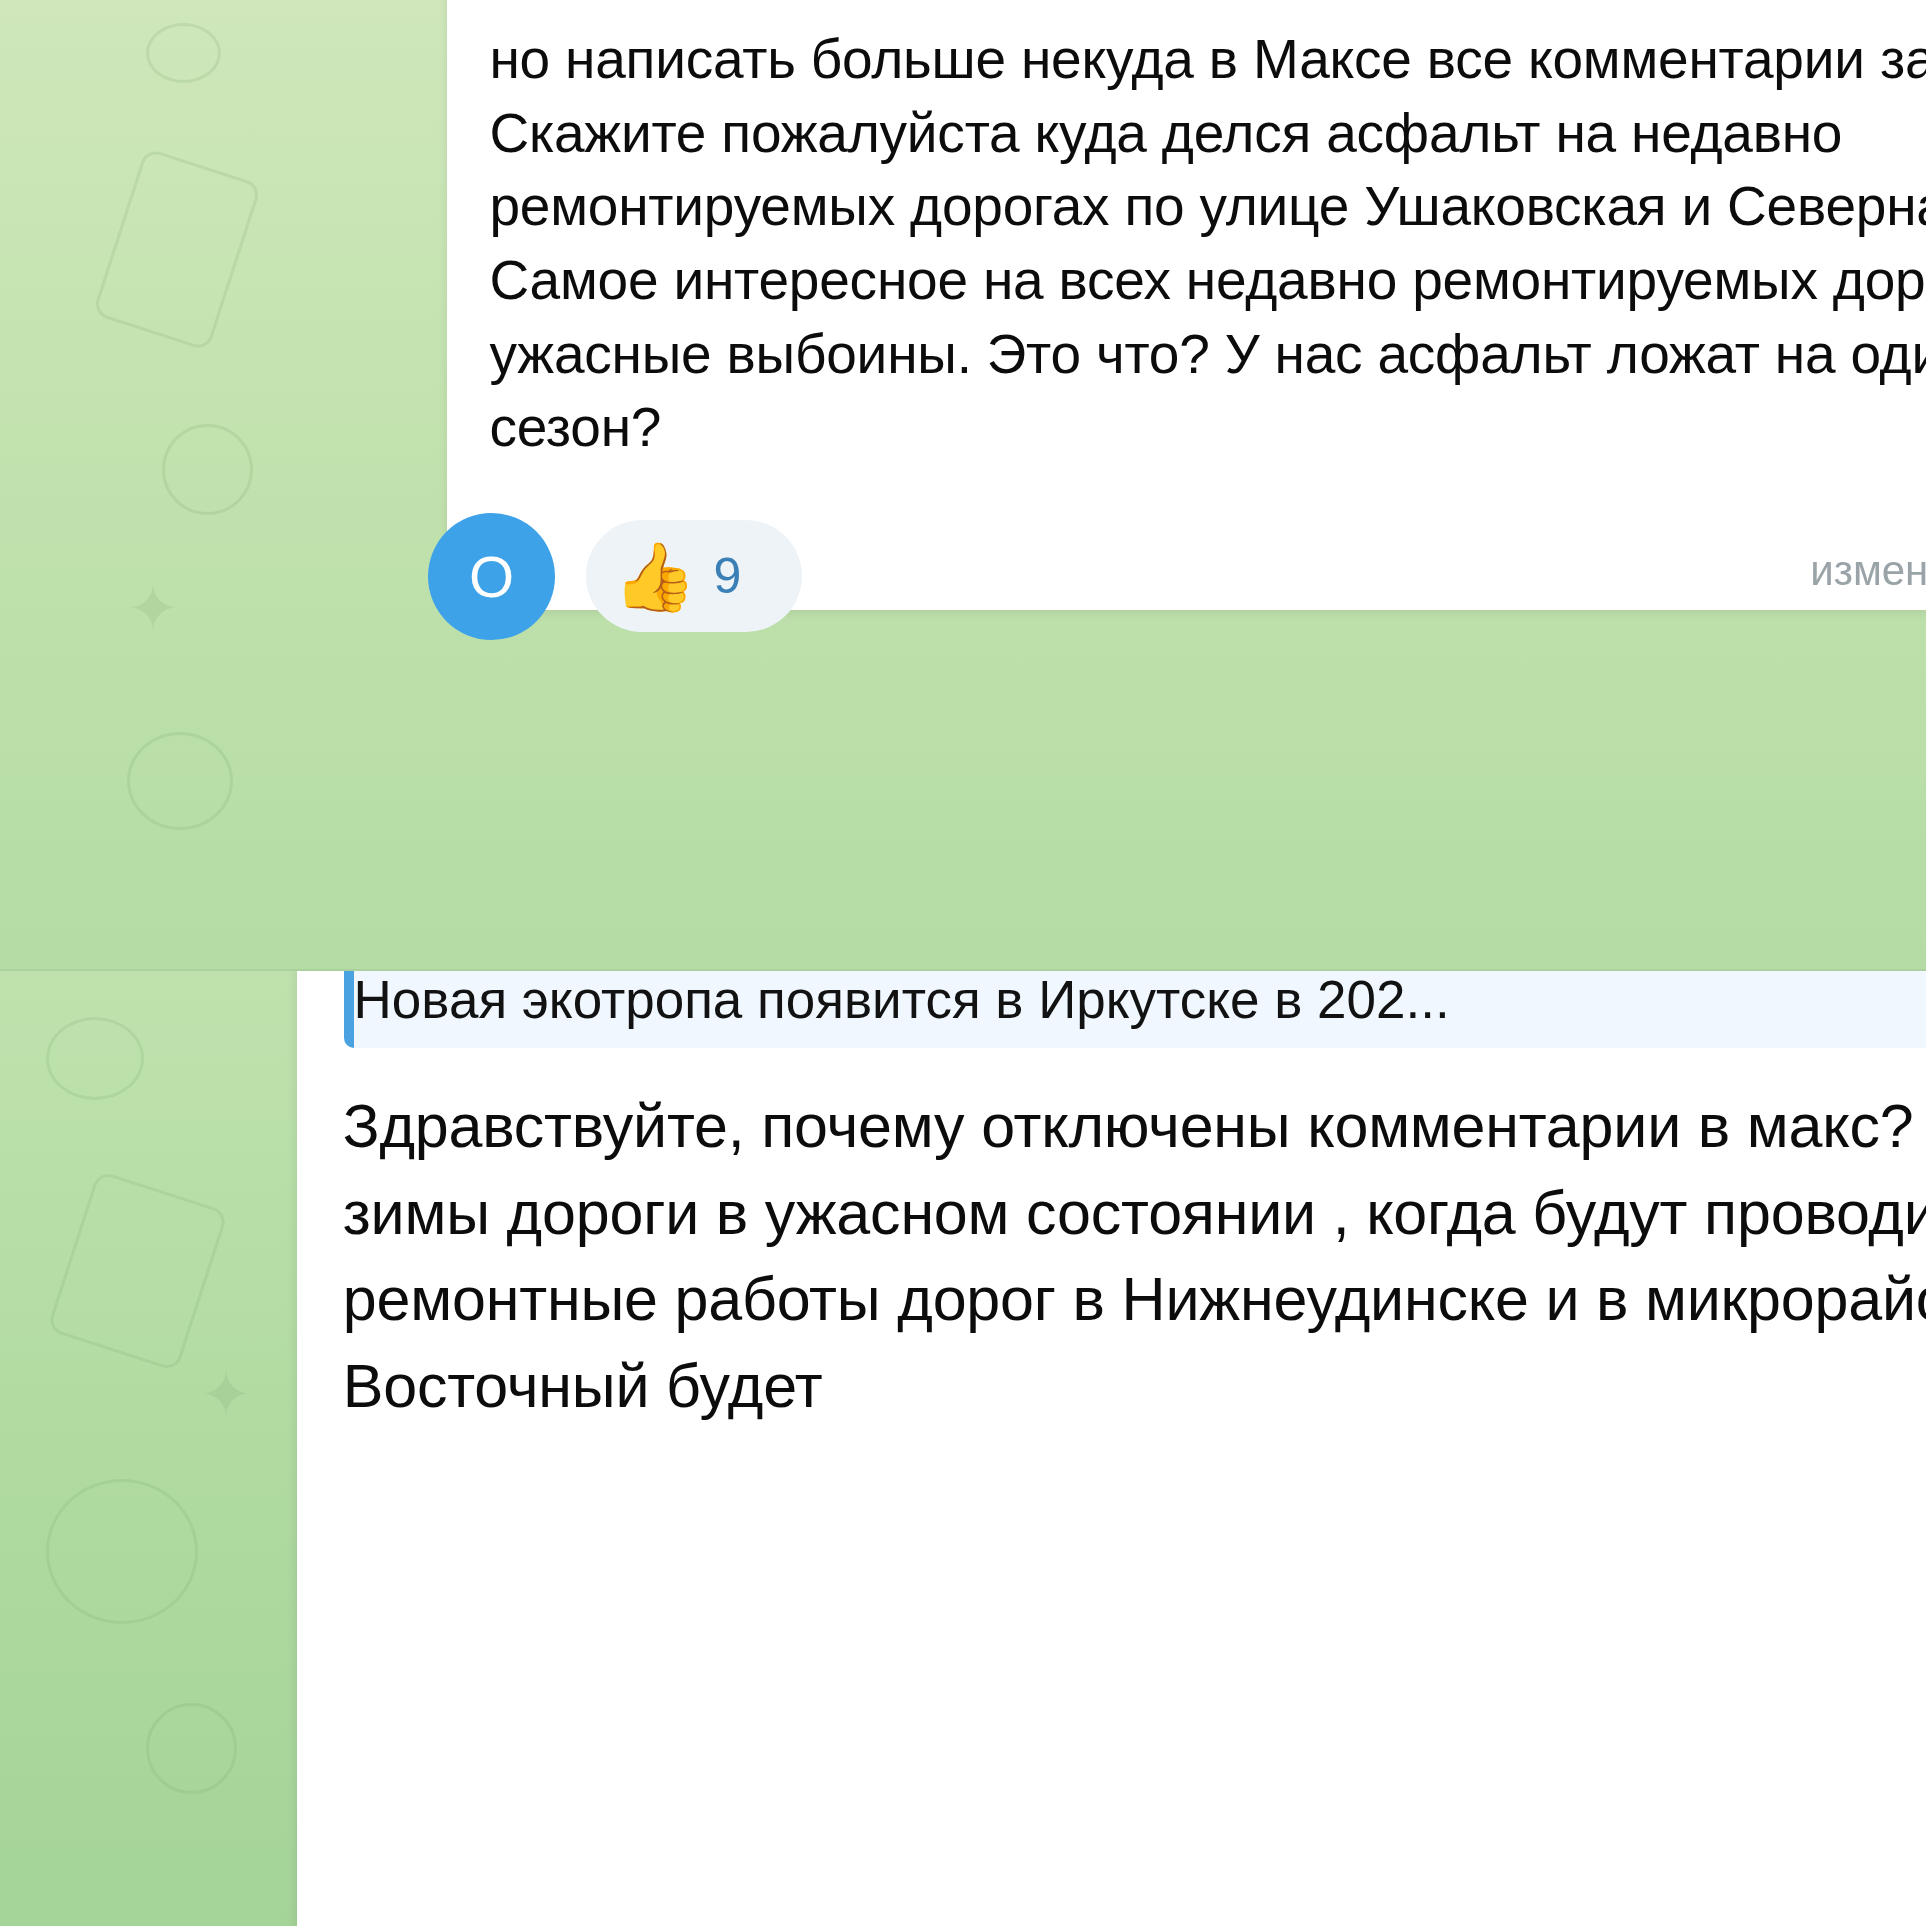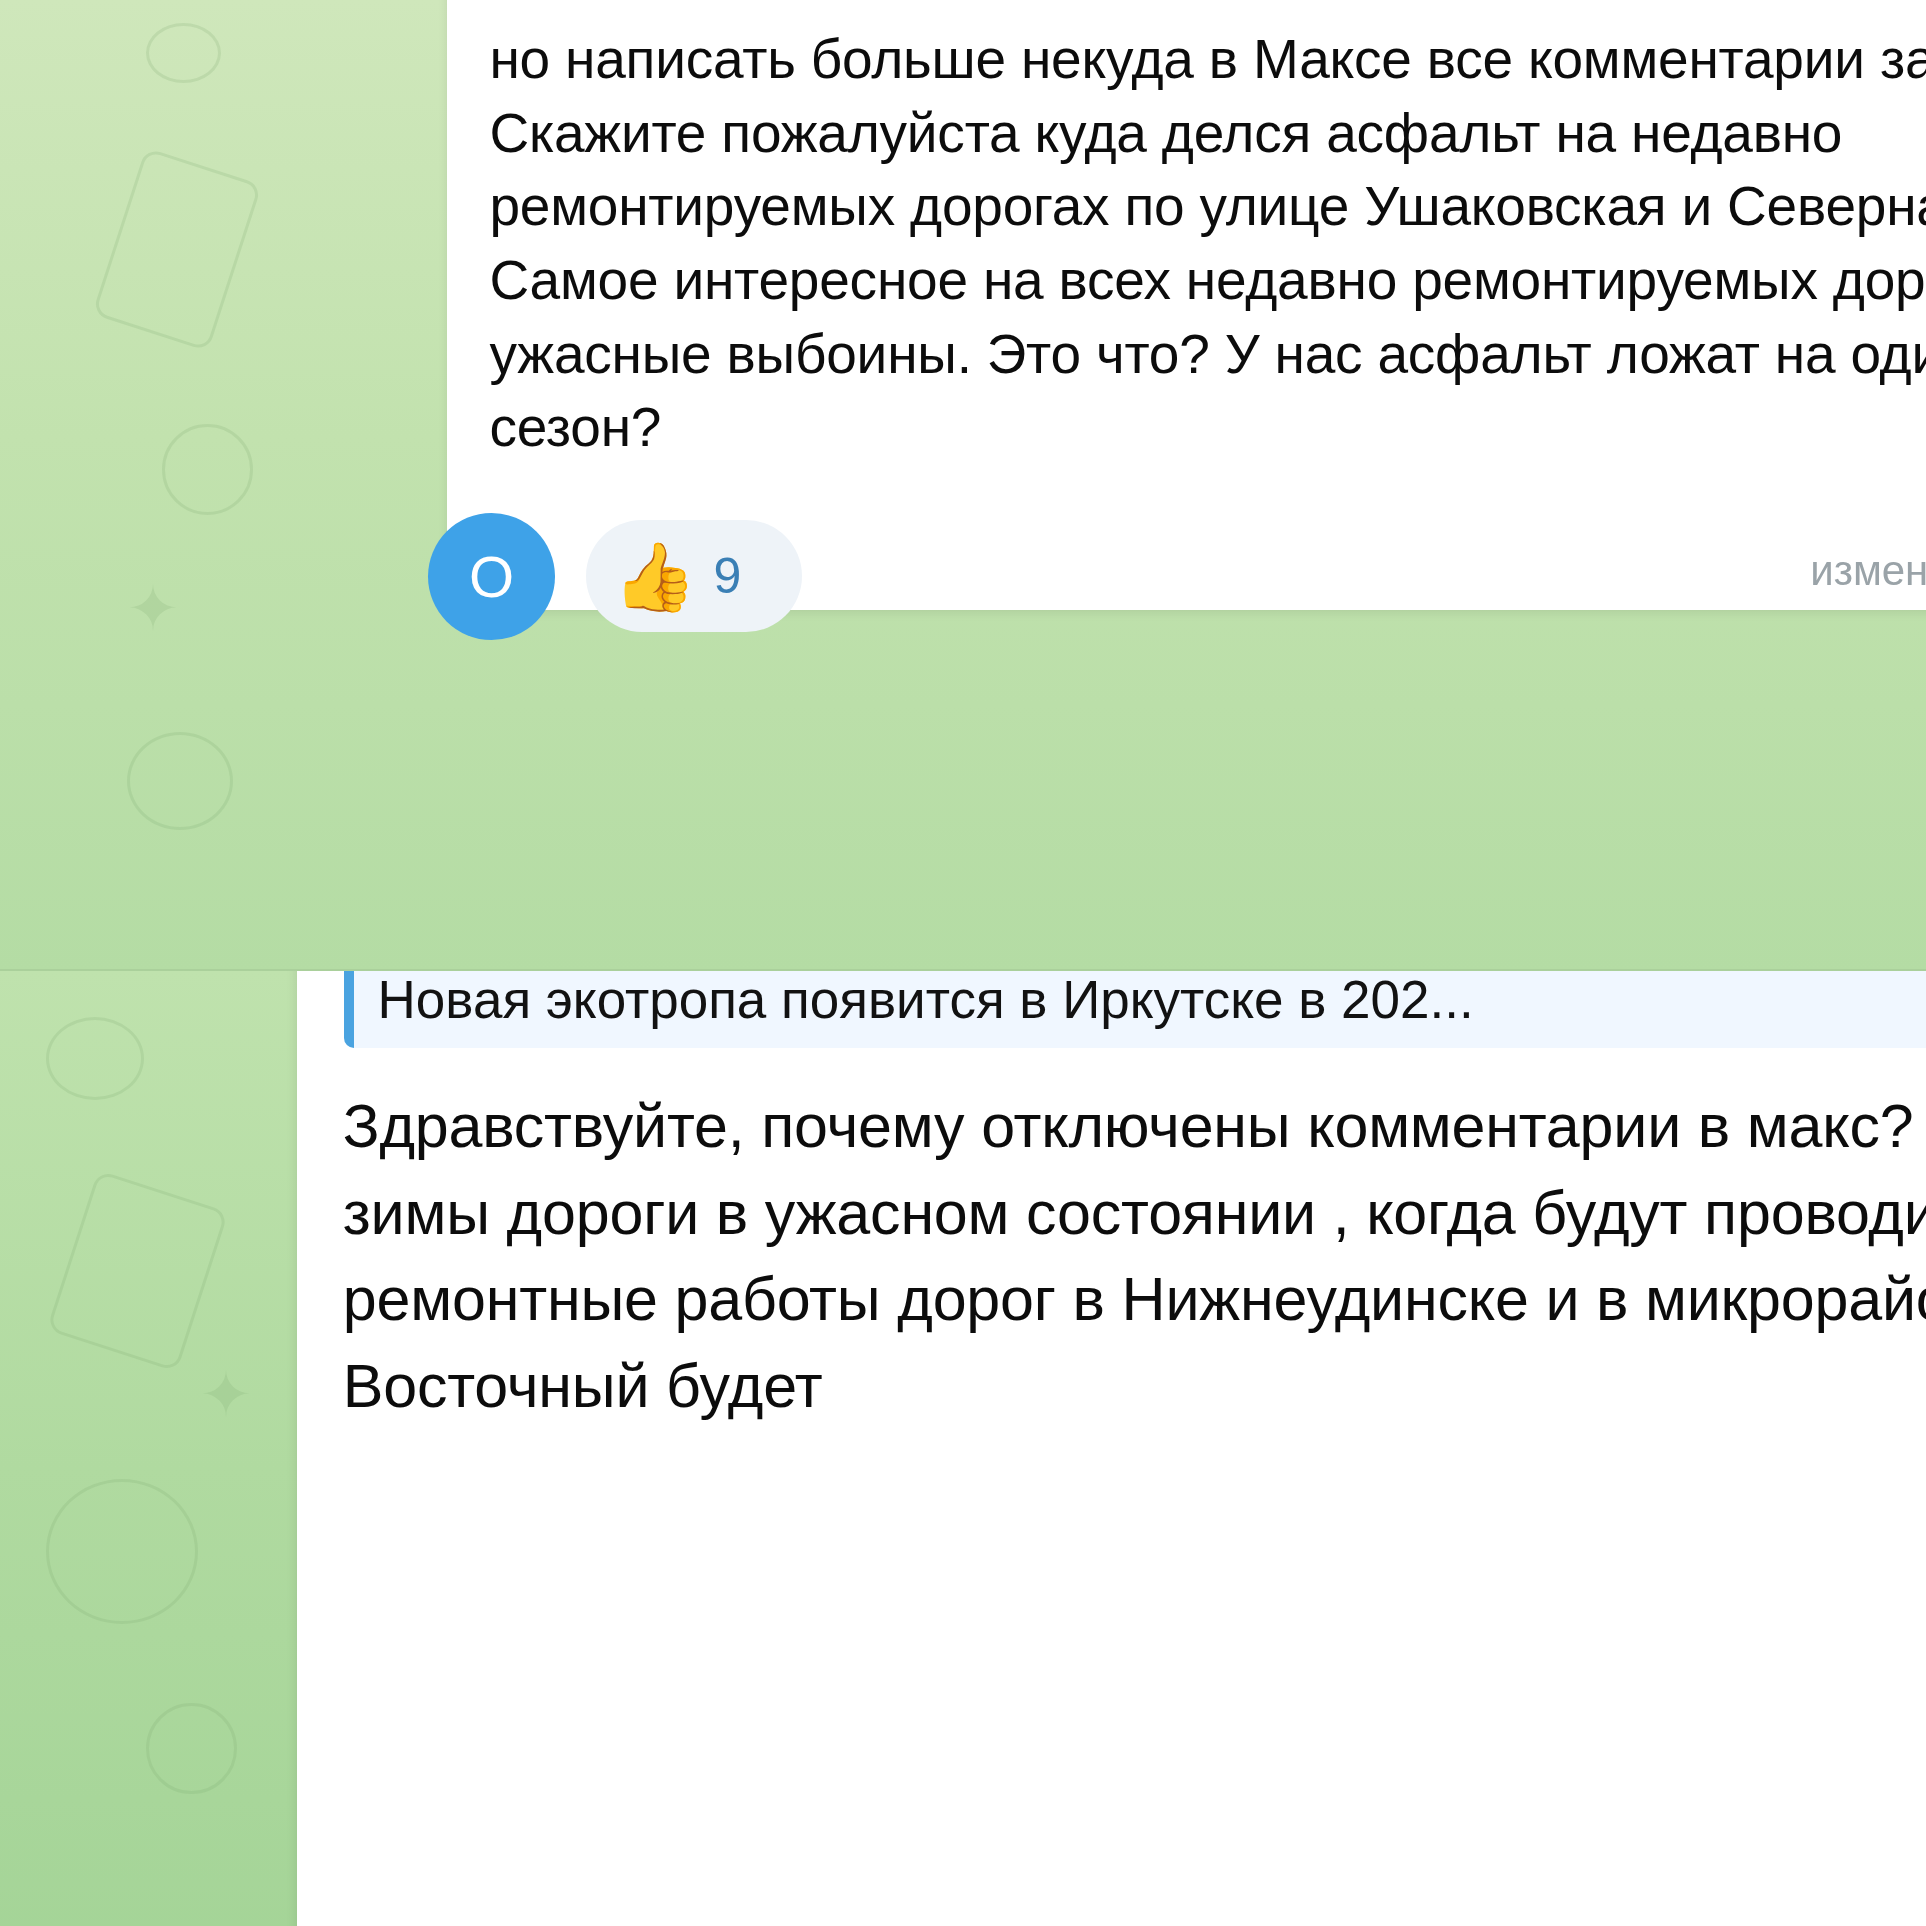--- a/index.html
+++ b/index.html
@@ -155,21 +155,20 @@
   }
   .reply-bar {
     width: 10px;
     height: 100%;
     background: #4aa3e0;
     flex: 0 0 10px;
   }
   .reply-text {
     font-size: 53px;
     color: #121212;
-    padding-left: 24px;
     white-space: nowrap;
     overflow: hidden;
   }
 
   .bottom-text {
     font-size: 61px;
     line-height: 1.42;
     color: #0c0c0c;
     padding: 35px 7.7px 0 10.8px;
     letter-spacing: -0.2px;

